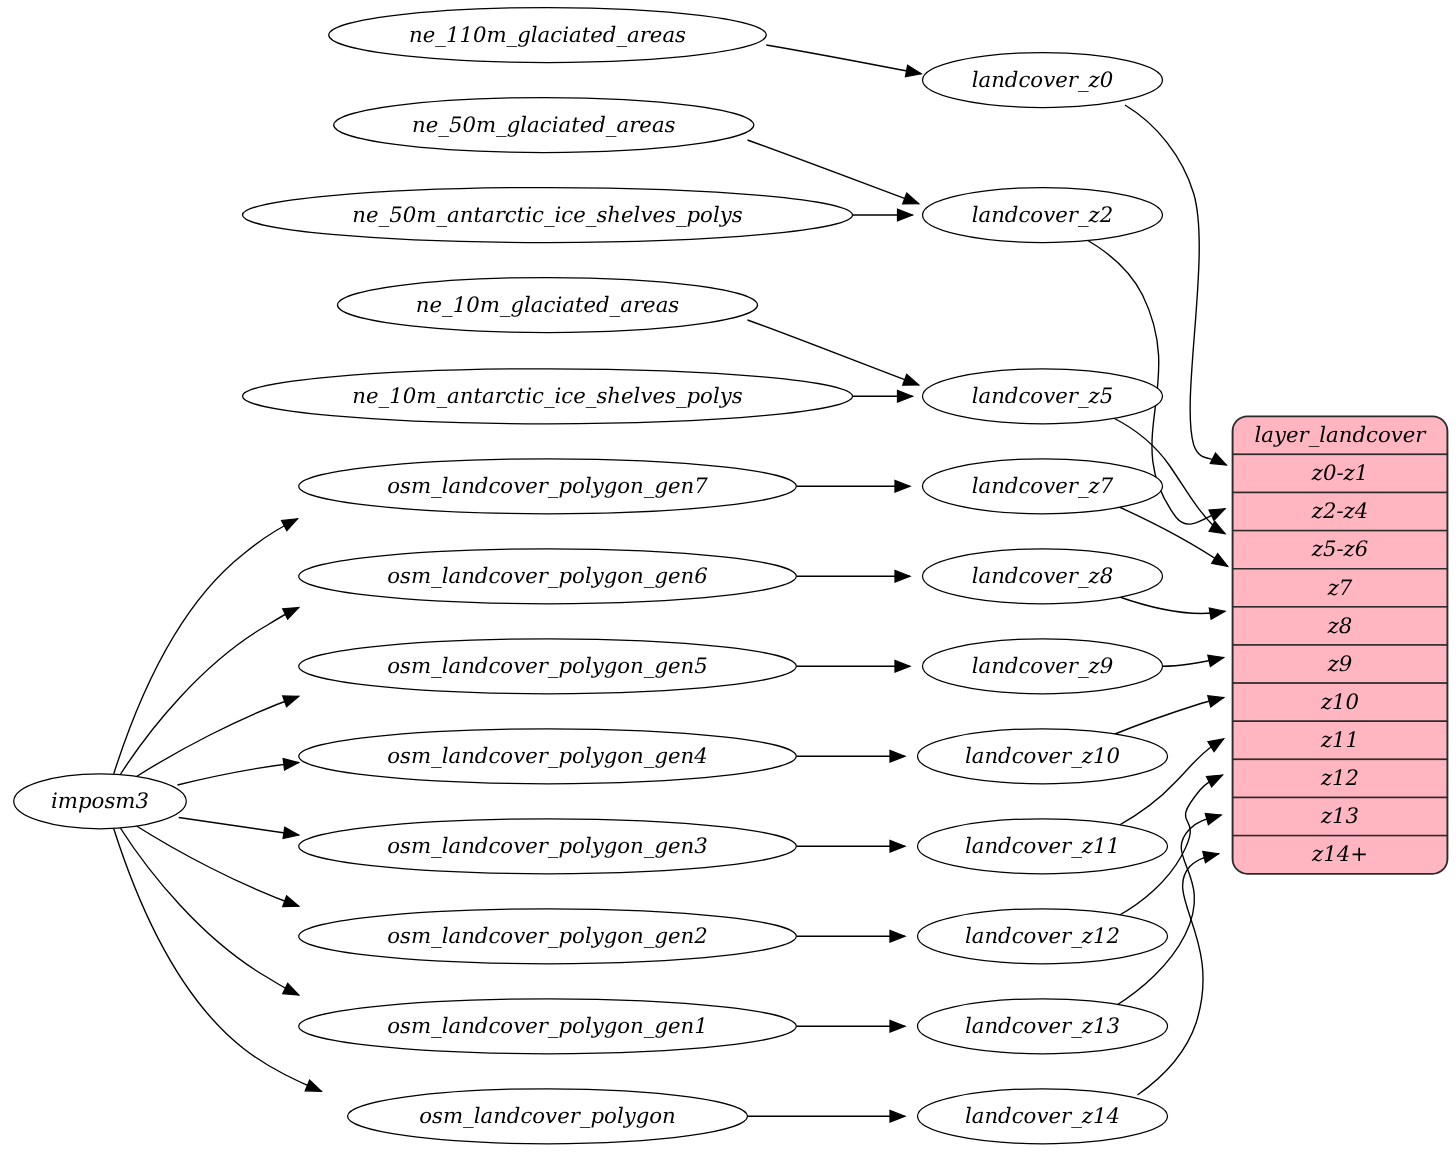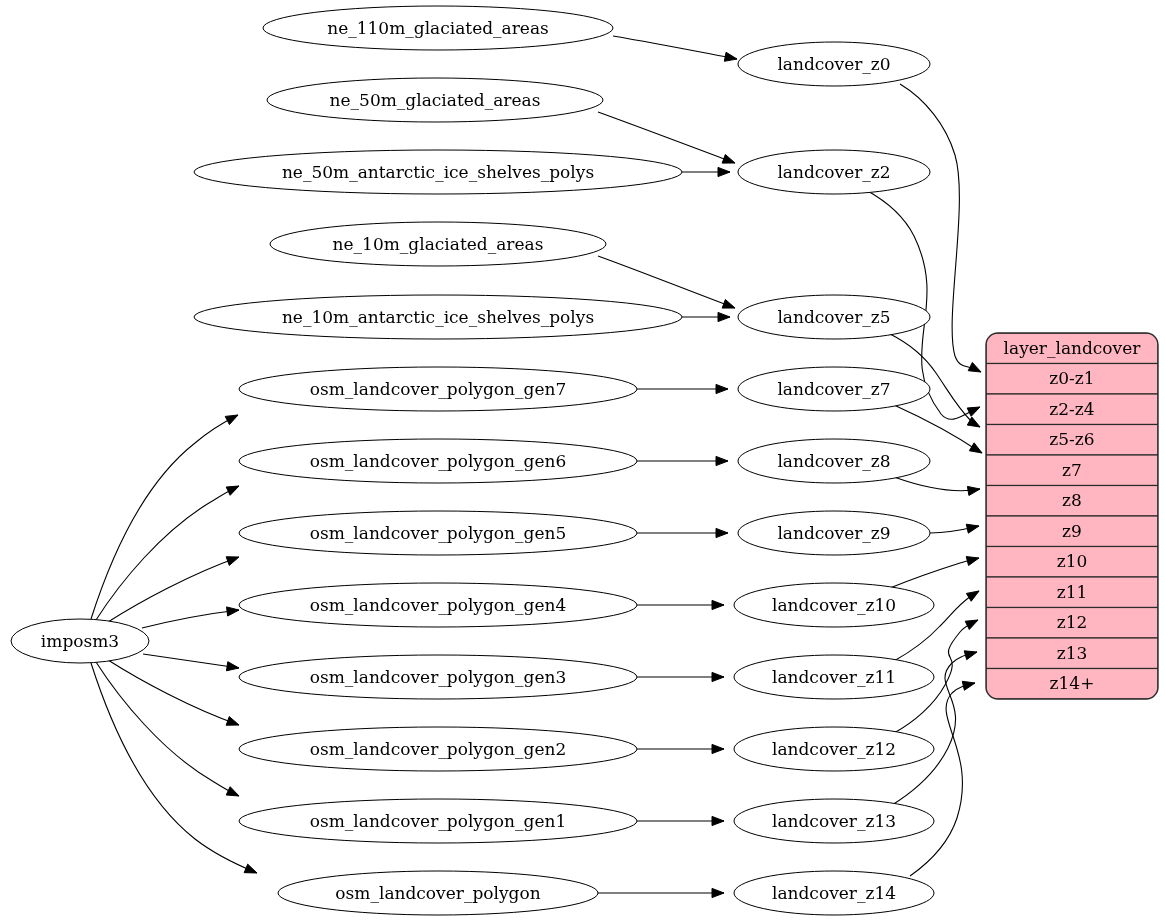--- a/index.html
+++ b/index.html
@@ -6,20 +6,21 @@
     margin: 0;
     padding: 0;
     background: #ffffff;
   }
   #canvas {
     position: relative;
     width: 1165px;
     height: 923px;
     background: #ffffff;
     font-family: "DejaVu Serif", "Liberation Serif", serif;
+    font-style: italic;
   }
   svg { display: block; }
   .node-ellipse {
     fill: #ffffff;
     stroke: #000000;
     stroke-width: 1;
   }
   .node-label {
     font-family: "DejaVu Serif", "Liberation Serif", serif;
     font-size: 17px;

